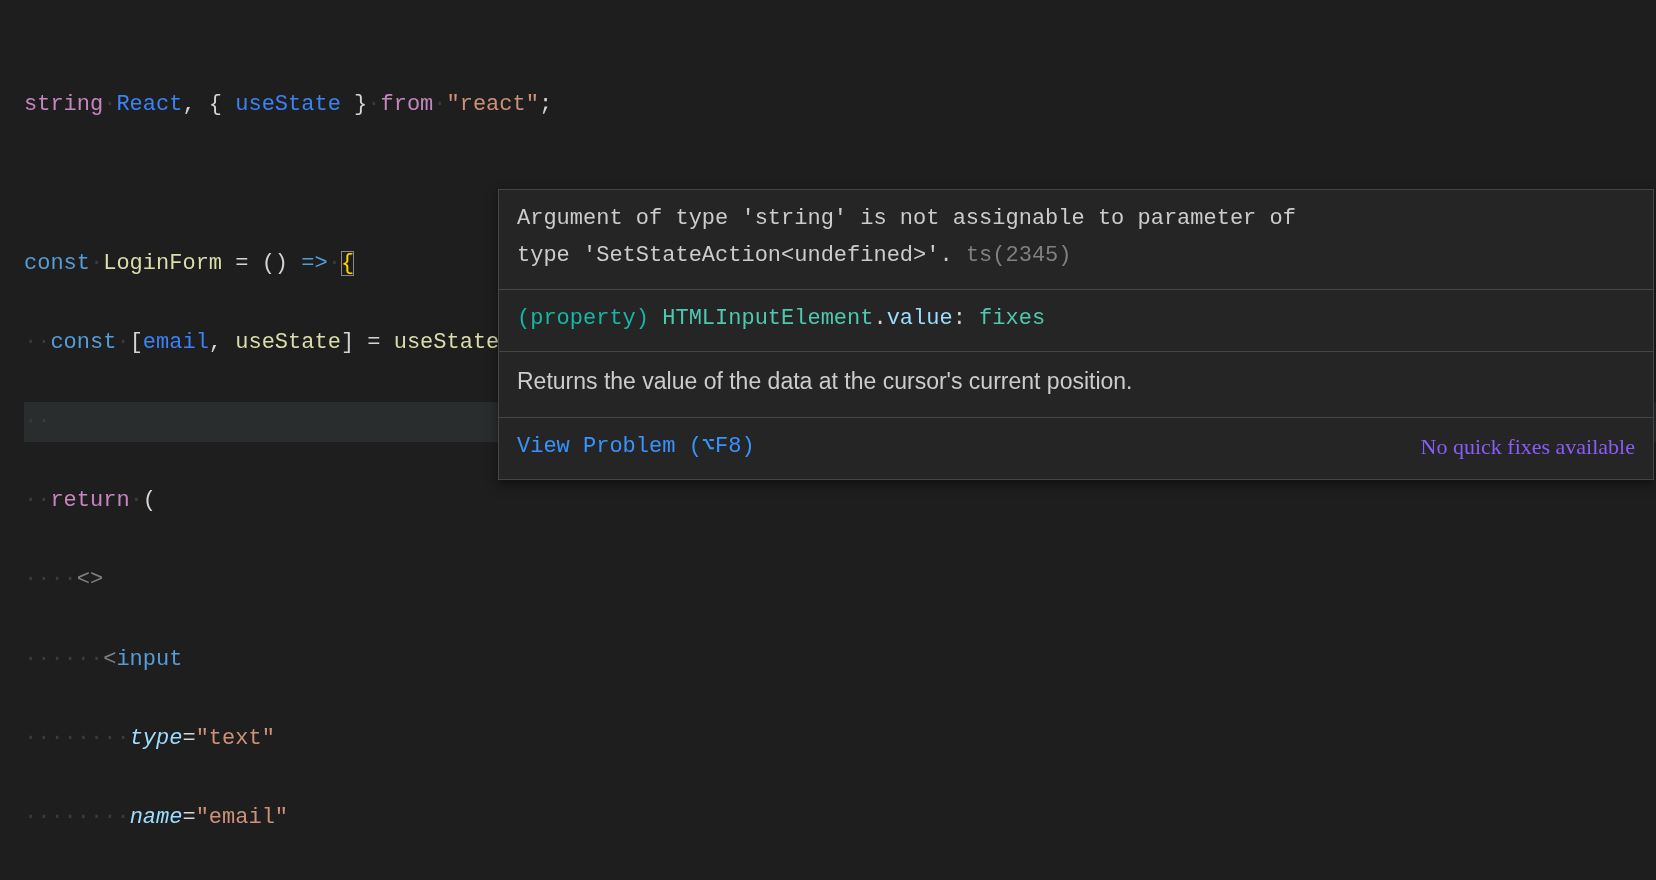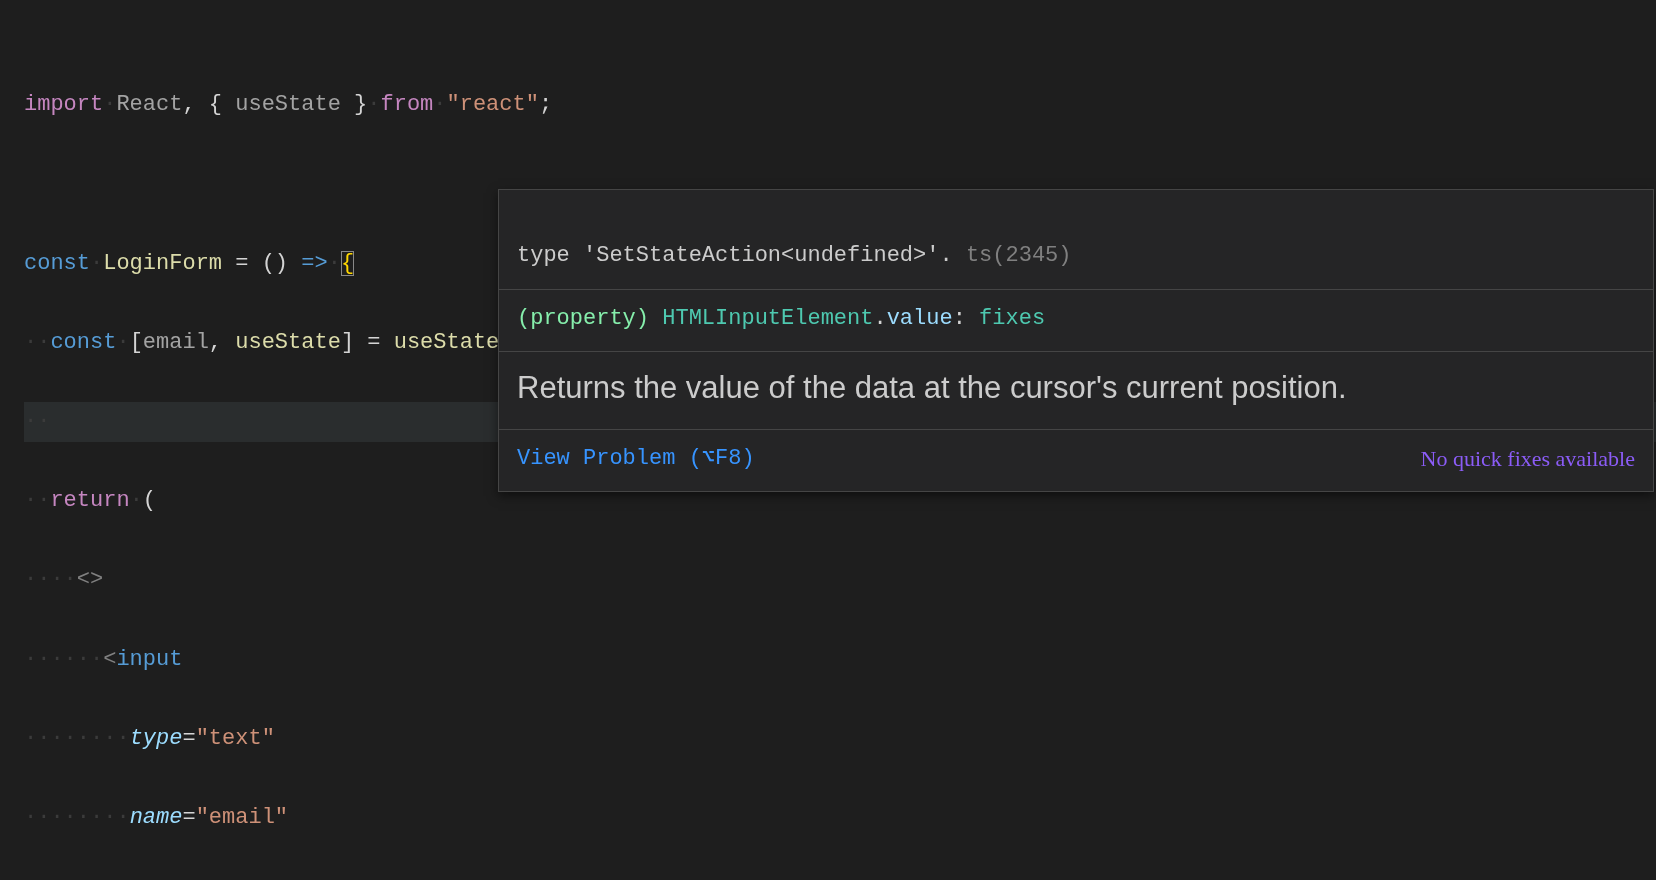--- a/index.html
+++ b/index.html
@@ -20,21 +20,21 @@
   }
   .line {
     display: block;
     white-space: pre;
     position: relative;
   }
   .ws { color: #3b3b3b; }
   
   .kw    { color: #c586c0; }   
   .kw2   { color: #569cd6; }   
-  .ident { color: #a3a3a3; }   
+  .ident { color: #3b82f6; }   
   .func  { color: #dcdcaa; }   
   .str   { color: #ce9178; }   
   .punct { color: #d4d4d4; }   
   .brace { color: #ffd700; }   
   .tag   { color: #808080; }   
   .tagname{color:#569cd6;}
   .attr  { color: #9cdcfe; font-style: italic; }
   .boxed {
     outline: 1px solid #888;
     outline-offset: -1px;
@@ -54,43 +54,43 @@
   }
   .hover-section {
     padding: 10px 18px 14px 18px;
     border-bottom: 1px solid #454545;
     white-space: normal;
     line-height: 1.7;
   }
   .hover-section.last { border-bottom: none; }
   .hover-msg { color: #cccccc; }
   .hover-gray { color: #808080; }
-  .hover-sig .kw3 { color: #86efac; }
+  .hover-sig .kw3 { color: #14b8a6; }
   .hover-sig .type { color: #4ec9b0; }
   .hover-sig .prop { color: #9cdcfe; }
-  .hover-desc { color: #cccccc; font-family: -apple-system, BlinkMacSystemFont, "Segoe UI", sans-serif; font-size: 31px;}
+  .hover-desc { color: #cccccc; font-family: -apple-system, BlinkMacSystemFont, "Segoe UI", sans-serif; font-size: 23px;}
   .hover-actions { display:flex; gap:40px; align-items:center;justify-content:space-between; }
   .link { color: #3794ff; cursor: pointer; }
   .muted { color: #8b5cf6;  font-family: Liberation Serif, serif;}
   
   .current-line {
     position: absolute;
     background: #2a2d2e;
     left: 0;
     right: 0;
     height: 1.8em;
     z-index: -1;
   }
 </style>
 </head>
 <body>
 
 <div class="editor">
 
-<span class="line"><span class="kw">import</span><span class="ws">·</span><span class="ident">React</span><span class="punct">, </span><span class="punct">{ </span><span class="ident">useState</span><span class="punct"> }</span><span class="ws">·</span><span class="kw">from</span><span class="ws">·</span><span class="str">"react"</span><span class="punct">;</span></span>
+<span class="line"><span class="kw">string</span><span class="ws">·</span><span class="ident">React</span><span class="punct">, </span><span class="punct">{ </span><span class="ident">useState</span><span class="punct"> }</span><span class="ws">·</span><span class="kw">from</span><span class="ws">·</span><span class="str">"react"</span><span class="punct">;</span></span>
 <span class="line"> </span>
 <span class="line"><span class="kw2">const</span><span class="ws">·</span><span class="func">LoginForm</span><span class="punct"> = () </span><span class="kw2">=&gt;</span><span class="ws">·</span><span class="brace boxed">{</span></span>
 <span class="line"><span class="ws">··</span><span class="kw2">const</span><span class="ws">·</span><span class="punct">[</span><span class="ident">email</span><span class="punct">, </span><span class="func">useState</span><span class="punct">]</span><span class="punct"> = </span><span class="func">useState</span><span class="punct">();</span></span>
 <span class="line" style="position:relative;"><span class="current-line"></span><span class="ws">··</span></span>
 <span class="line"><span class="ws">··</span><span class="kw">return</span><span class="ws">·</span><span class="punct">(</span></span>
 <span class="line"><span class="ws">····</span><span class="tag">&lt;&gt;</span></span>
 <span class="line"><span class="ws">······</span><span class="tag">&lt;</span><span class="tagname">input</span></span>
 <span class="line"><span class="ws">········</span><span class="attr">type</span><span class="punct">=</span><span class="str">"text"</span></span>
 <span class="line"><span class="ws">········</span><span class="attr">name</span><span class="punct">=</span><span class="str">"email"</span></span>
 <span class="line"></span>
@@ -99,21 +99,21 @@
 
 
 
 
 
 
 </div>
 
 <div class="hover-widget">
   <div class="hover-section">
-    <br>
+    <span class="hover-msg">Argument of type 'string' is not assignable to parameter of</span><br>
     <span class="hover-msg">type 'SetStateAction&lt;undefined&gt;'.</span>
     <span class="hover-gray">ts(2345)</span>
   </div>
   <div class="hover-section hover-sig">
     <span class="kw3">(property)</span>
     <span> </span>
     <span class="type">HTMLInputElement</span><span class="punct">.</span><span class="prop">value</span><span class="punct">: </span><span class="type">fixes</span>
   </div>
   <div class="hover-section">
     <span class="hover-desc">Returns the value of the data at the cursor's current position.</span>

